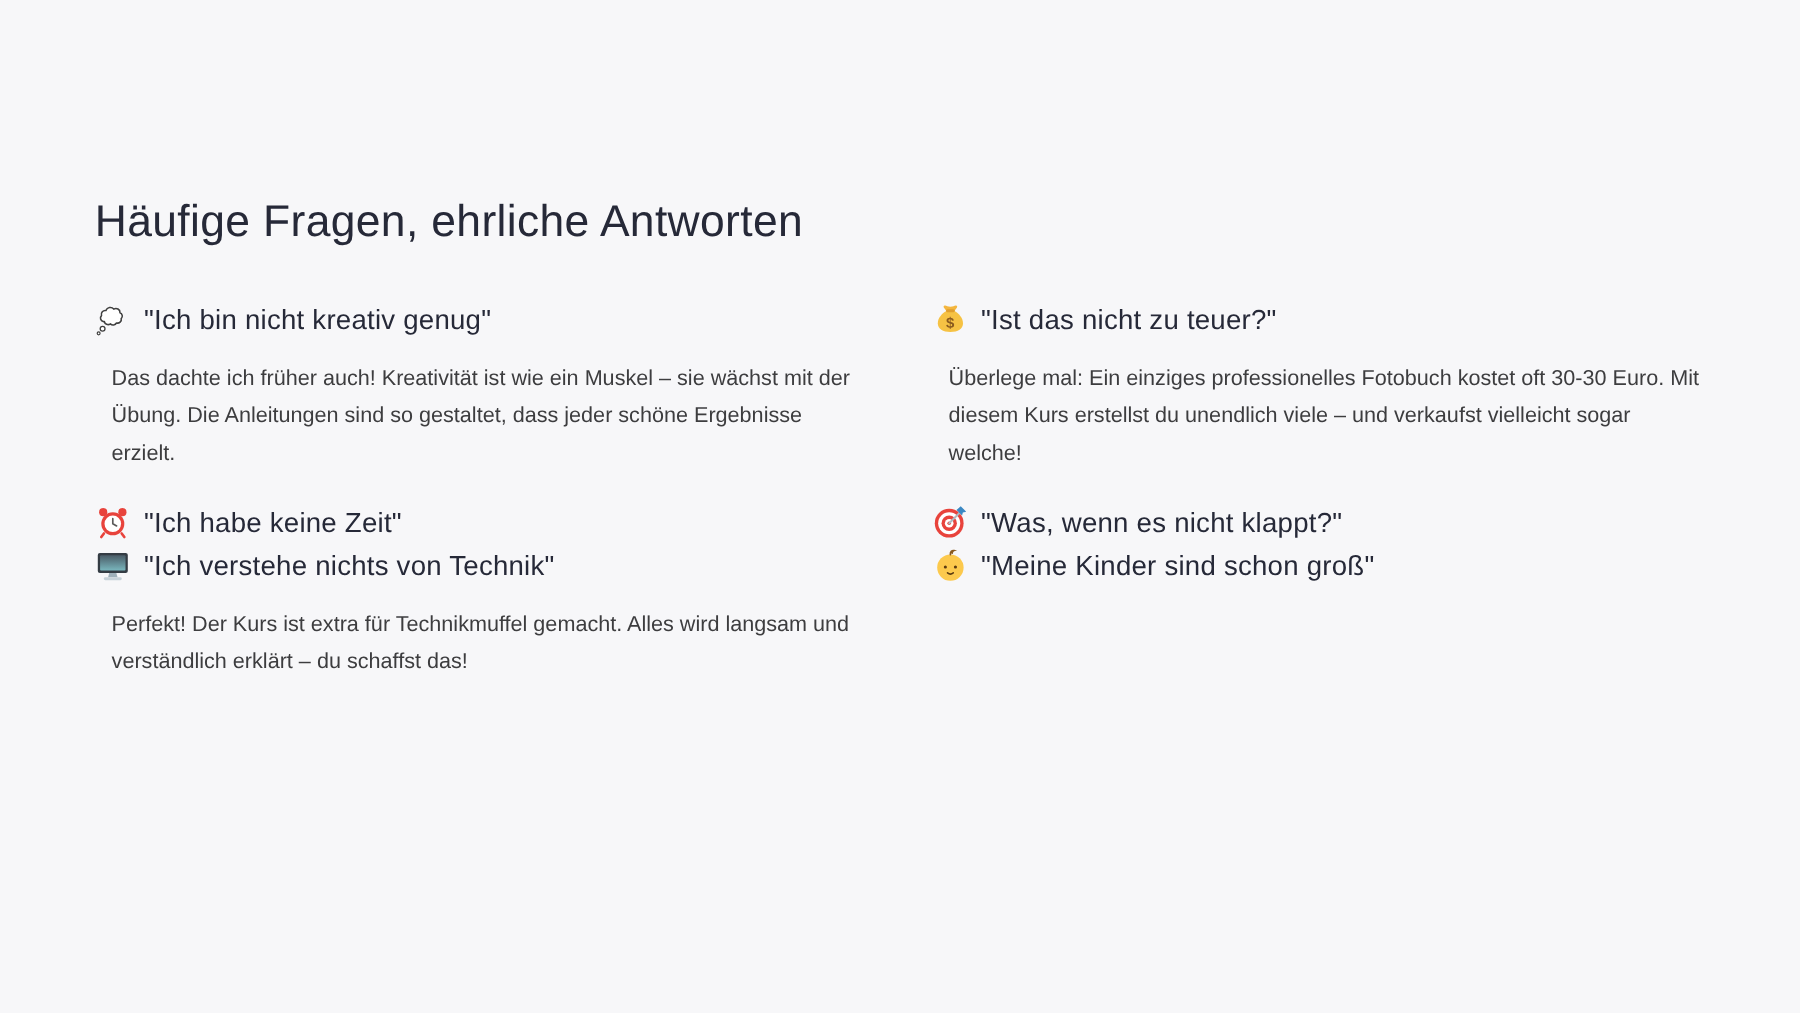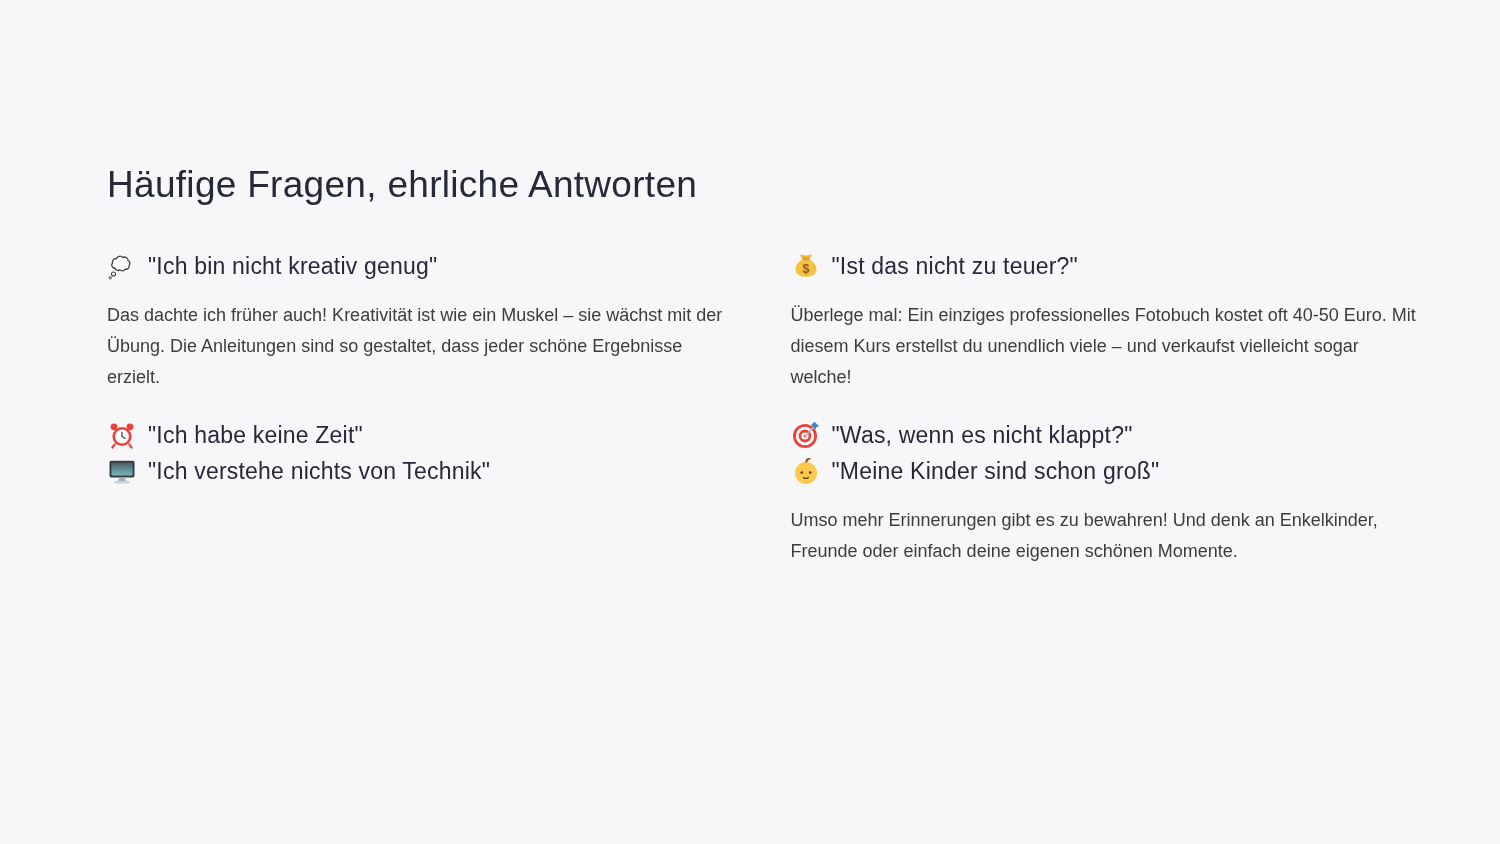--- a/index.html
+++ b/index.html
@@ -4,21 +4,21 @@
 <style>
   * { box-sizing: border-box; }
   html, body {
     margin: 0; padding: 0;
     width: 1500px; height: 844px;
     background: #f7f7f9;
     font-family: "Liberation Sans", sans-serif;
     overflow: hidden;
   }
   .section {
-    padding: 163px 79px 0 107px;
+    padding: 163px 79px 0 79px;
   }
   .title {
     font-size: 37px;
     font-weight: 400;
     letter-spacing: 0.3px;
     color: #262938;
     line-height: 44px;
     margin: 0 0 41px 0;
   }
   .grid {
@@ -37,21 +37,21 @@
     color: #262938;
     line-height: 36px;
     margin: 0;
   }
   .icon { width: 30px; height: 30px; flex: 0 0 30px; display: inline-block; }
   .icon svg { width: 30px; height: 30px; display: block; }
   .answer {
     font-size: 18px;
     line-height: 31px;
     color: #3d3d3f;
-    margin: 16px 0 24px 0;
+    margin: 16px 0 24px 14px;
   }
 </style>
 </head>
 <body>
 
 <main class="section">
   <h1 class="title">Häufige Fragen, ehrliche Antworten</h1>
 
   <div class="grid">
 
@@ -98,39 +98,40 @@
                 </linearGradient>
               </defs>
               <rect x="2.5" y="4.8" width="25" height="16.8" rx="1.8" fill="#343c44"></rect>
               <rect x="4.4" y="6.8" width="21.2" height="12.6" rx="0.8" fill="url(#scr)"></rect>
               <path d="M12 21.6h6l.9 3.4h-7.8z" fill="#9fb0ba"></path>
               <rect x="7.5" y="25" width="15" height="2.5" rx="1.2" fill="#c7d2d9"></rect>
             </svg>
           </span>
           <span>"Ich verstehe nichts von Technik"</span>
         </h3>
+        <p class="answer">Perfekt! Der Kurs ist extra für Technikmuffel gemacht. Alles wird langsam und verständlich erklärt – du schaffst das!</p>
       </div>
 
     </div>
 
     <div class="col">
 
       <div class="faq-item">
         <h3 class="question">
           <span class="icon" aria-label="money-bag">
             <svg viewBox="0 0 30 30">
               <path d="M12 8.5L9.5 5.2c-.5-.8.1-1.8 1-1.6 1.4.3 2.3 1 4.5 1s3.1-.7 4.5-1c.9-.2 1.5.8 1 1.6L18 8.5z" fill="#f4b63f"></path>
               <path d="M12.2 8c-4.6 2.2-7.7 6.3-7.7 10.4 0 4.6 4.2 7.3 10.5 7.3s10.5-2.7 10.5-7.3c0-4.1-3.1-8.2-7.7-10.4z" fill="#f6c244"></path>
               <rect x="11.3" y="6.7" width="7.4" height="2.6" rx="1.3" fill="#e09f2f"></rect>
               <text x="15" y="22" font-size="12.5" font-weight="bold" text-anchor="middle" fill="#8a5a1e" font-family="Liberation Sans, sans-serif">$</text>
             </svg>
           </span>
           <span>"Ist das nicht zu teuer?"</span>
         </h3>
-        <p class="answer">Überlege mal: Ein einziges professionelles Fotobuch kostet oft 40-50 Euro. Mit diesem Kurs erstellst du unendlich viele – und verkaufst vielleicht sogar welche!</p>
+        <p class="answer">Überlege mal: Ein einziges professionelles Fotobuch kostet oft 30-30 Euro. Mit diesem Kurs erstellst du unendlich viele – und verkaufst vielleicht sogar welche!</p>
       </div>
 
       <div class="faq-item">
         <h3 class="question">
           <span class="icon" aria-label="direct-hit">
             <svg viewBox="0 0 30 30">
               <circle cx="14" cy="16" r="12" fill="#e8433c"></circle>
               <circle cx="14" cy="16" r="9.2" fill="#ffffff"></circle>
               <circle cx="14" cy="16" r="6.4" fill="#e8433c"></circle>
               <circle cx="14" cy="16" r="3.6" fill="#ffffff"></circle>
@@ -149,18 +150,17 @@
             <svg viewBox="0 0 30 30">
               <circle cx="15" cy="17" r="11" fill="#fcc94d"></circle>
               <path d="M15 6.2c-.3-2.3 1.2-3.7 3-3.4-1 .4-1.6 1.1-1.5 2.2" stroke="#8a5a1e" stroke-width="1.4" fill="none" stroke-linecap="round"></path>
               <circle cx="10.8" cy="16.5" r="1.3" fill="#5b3b10"></circle>
               <circle cx="19.2" cy="16.5" r="1.3" fill="#5b3b10"></circle>
               <path d="M12.6 21.4c1.5 1.3 3.3 1.3 4.8 0" stroke="#5b3b10" stroke-width="1.3" fill="none" stroke-linecap="round"></path>
             </svg>
           </span>
           <span>"Meine Kinder sind schon groß"</span>
         </h3>
-        <p class="answer">Umso mehr Erinnerungen gibt es zu bewahren! Und denk an Enkelkinder, Freunde oder einfach deine eigenen schönen Momente.</p>
       </div>
 
     </div>
   </div>
 </main>
 
 </body></html>

